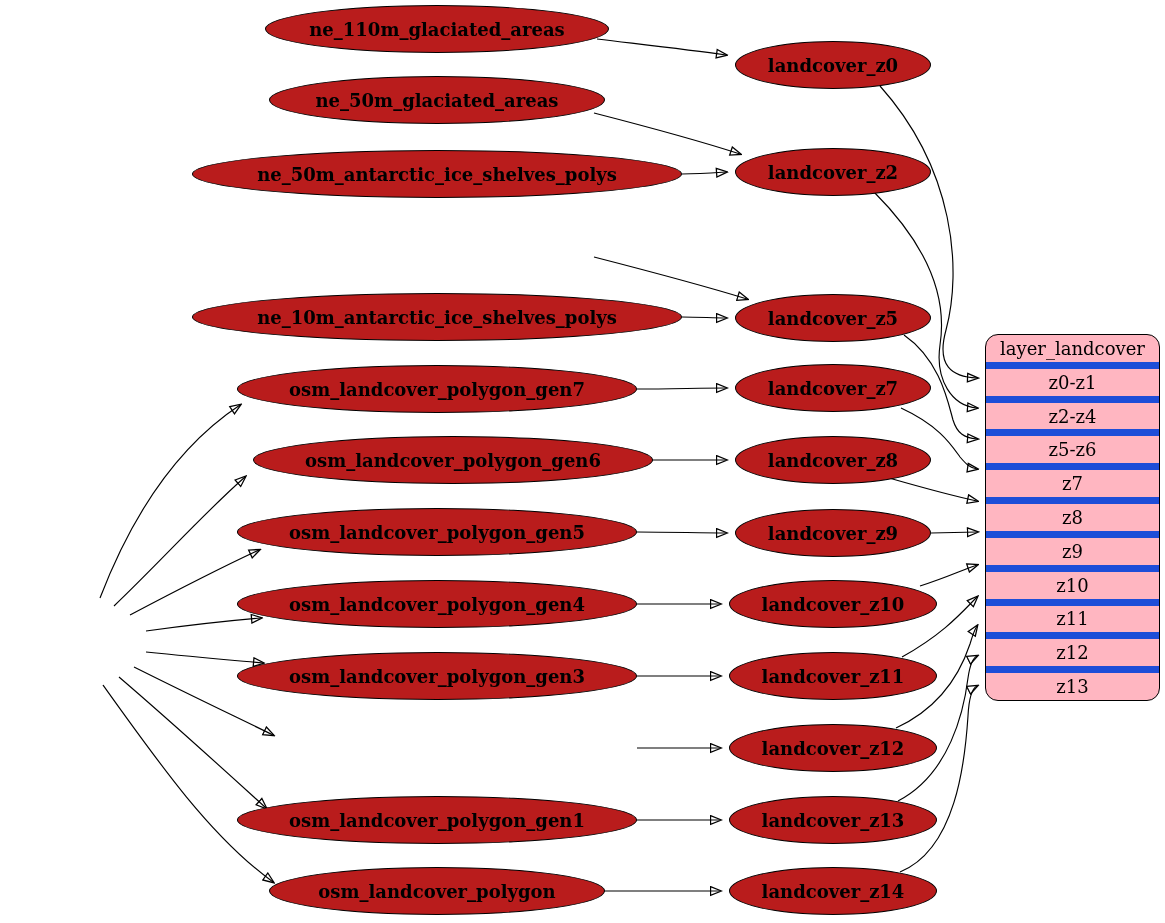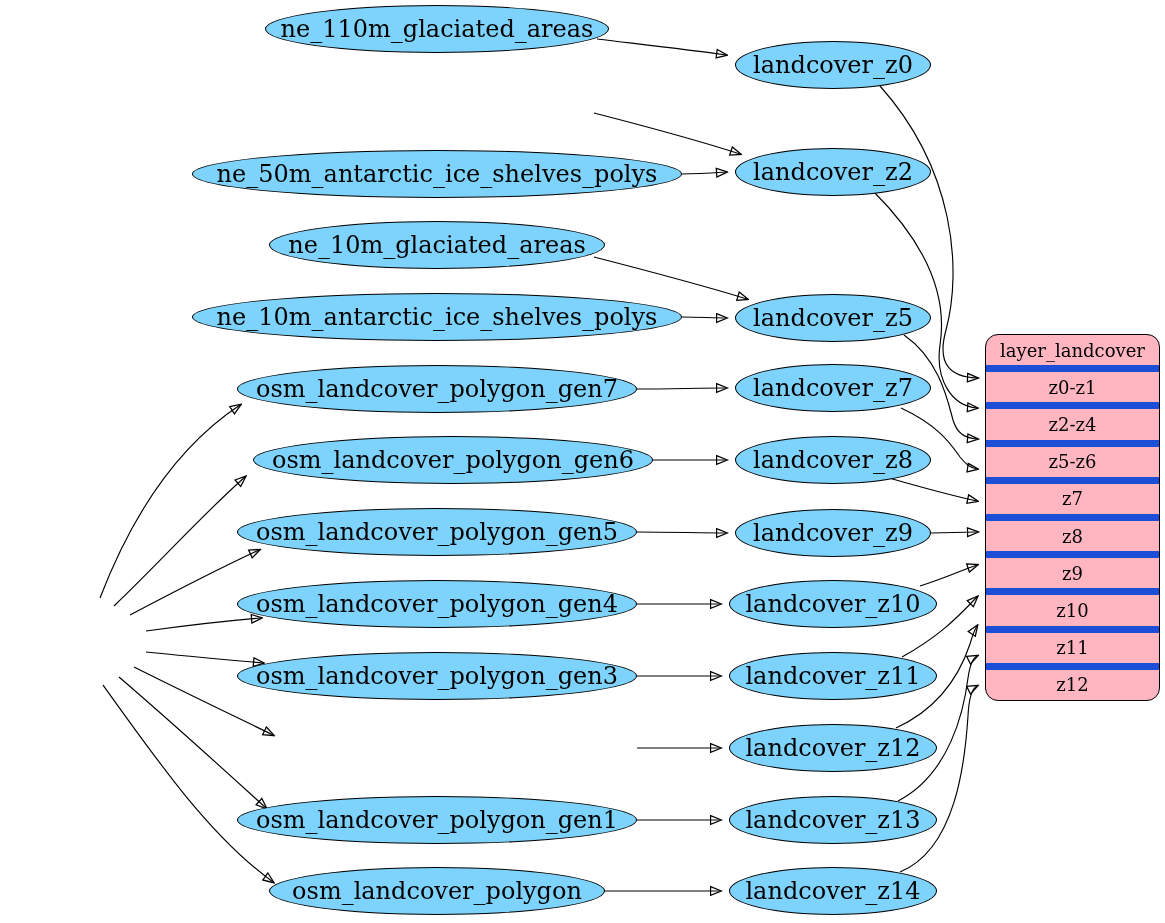--- a/index.html
+++ b/index.html
@@ -5,22 +5,22 @@
   html,body{margin:0;padding:0;background:#ffffff;}
   .wrap{
     position:relative;width:1165px;height:923px;background:#ffffff;
     font-family:"DejaVu Serif","Liberation Serif",serif;color:#000;
     overflow:hidden;
   }
   svg.edges{position:absolute;left:0;top:0;width:1165px;height:923px;}
   svg.edges path{fill:none;stroke:#000;stroke-width:1.15px;}
   .ell{
     position:absolute;border:1.2px solid #000;border-radius:50%;
-    background:#7dd3fc;display:flex;align-items:center;justify-content:center;
-    font-size:24px;white-space:nowrap;box-sizing:border-box;
+    background:#b91c1c;display:flex;align-items:center;justify-content:center;
+    font-size:18px;white-space:nowrap;box-sizing:border-box;font-weight:bold;
   }
   .tbl{
     position:absolute;left:985px;top:334px;width:175px;height:367px;
     background:#ffb6c1;border:1.4px solid #000;border-radius:13px;
     display:flex;flex-direction:column;overflow:hidden;box-sizing:border-box;
   }
   .trow{
     flex:1;display:flex;align-items:center;justify-content:center;
     font-size:18px;border-top:7px solid #1d4ed8;box-sizing:border-box;
   }
@@ -69,22 +69,22 @@
     <path marker-end="url(#ah)" d="M931,533 L977,532"></path>
     <path marker-end="url(#ah)" d="M920,586 C948,577 962,570 977,565"></path>
     <path marker-end="url(#ah)" d="M902,657 C945,633 963,611 977,597"></path>
     <path marker-end="url(#ah)" d="M896,728 C948,704 964,662 970,644 C973,634 975,629 977,626"></path>
     <path marker-end="url(#ah)" d="M898,801 C950,774 964,710 968,678 C970,664 973,658 977,656"></path>
     <path marker-end="url(#ah)" d="M900,872 C956,849 965,762 968,716 C969,696 973,688 977,686"></path>
   </svg>
 
 
   <div class="ell" style="left:265px;top:5px;width:344px;height:48px">ne_110m_glaciated_areas</div>
+  <div class="ell" style="left:269px;top:76px;width:336px;height:48px">ne_50m_glaciated_areas</div>
   <div class="ell" style="left:192px;top:150px;width:490px;height:48px">ne_50m_antarctic_ice_shelves_polys</div>
-  <div class="ell" style="left:269px;top:221px;width:336px;height:48px">ne_10m_glaciated_areas</div>
   <div class="ell" style="left:192px;top:293px;width:490px;height:48px">ne_10m_antarctic_ice_shelves_polys</div>
   <div class="ell" style="left:237px;top:365px;width:400px;height:48px">osm_landcover_polygon_gen7</div>
   <div class="ell" style="left:253px;top:436px;width:400px;height:48px">osm_landcover_polygon_gen6</div>
   <div class="ell" style="left:237px;top:508px;width:400px;height:48px">osm_landcover_polygon_gen5</div>
   <div class="ell" style="left:237px;top:580px;width:400px;height:48px">osm_landcover_polygon_gen4</div>
   <div class="ell" style="left:237px;top:652px;width:400px;height:48px">osm_landcover_polygon_gen3</div>
   <div class="ell" style="left:237px;top:796px;width:400px;height:48px">osm_landcover_polygon_gen1</div>
   <div class="ell" style="left:269px;top:867px;width:336px;height:48px">osm_landcover_polygon</div>
 
   <div class="ell" style="left:735px;top:41px;width:196px;height:48px">landcover_z0</div>
@@ -103,15 +103,16 @@
     <div class="trow">layer_landcover</div>
     <div class="trow">z0-z1</div>
     <div class="trow">z2-z4</div>
     <div class="trow">z5-z6</div>
     <div class="trow">z7</div>
     <div class="trow">z8</div>
     <div class="trow">z9</div>
     <div class="trow">z10</div>
     <div class="trow">z11</div>
     <div class="trow">z12</div>
+    <div class="trow">z13</div>
   </div>
 
 </div>
 
 </body></html>

